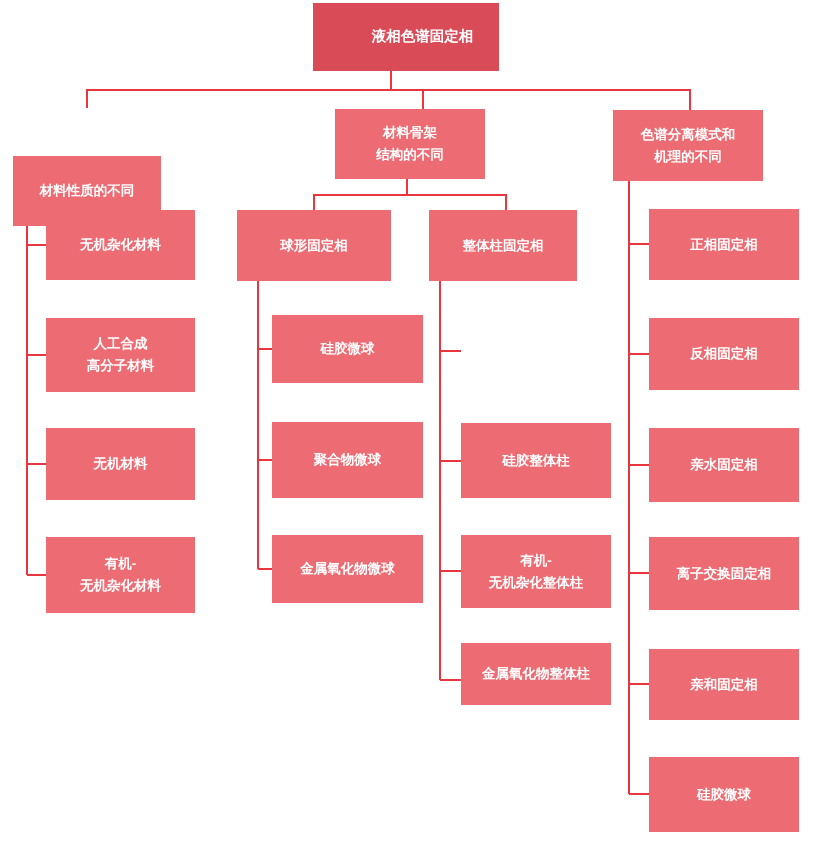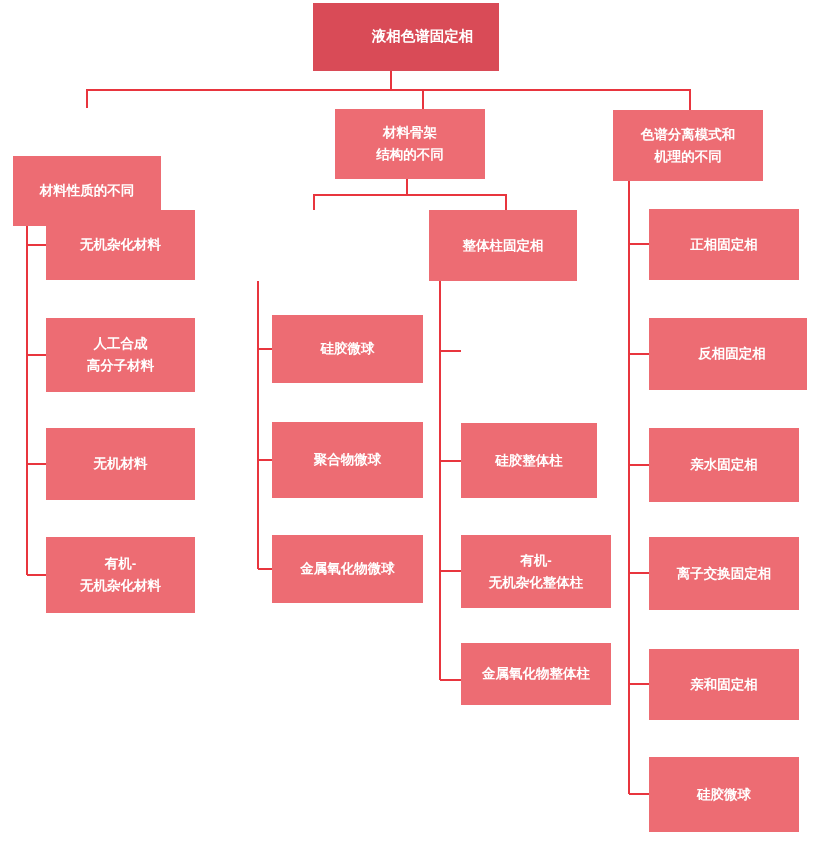--- a/index.html
+++ b/index.html
@@ -99,46 +99,49 @@
         <span class="node-label">人工合成
 高分子材料</span>
       </div>
       <div class="node" style="left: 46px; top: 428px; width: 149px; height: 72px;">
         <span class="node-label">无机材料</span>
       </div>
       <div class="node" style="left: 46px; top: 537px; width: 149px; height: 76px;">
         <span class="node-label">有机-
 无机杂化材料</span>
       </div>
+      <div class="node" style="left: 237px; top: 210px; width: 154px; height: 71px;">
+        <span class="node-label">球形固定相</span>
+      </div>
       <div class="node" style="left: 429px; top: 210px; width: 148px; height: 71px;">
         <span class="node-label">整体柱固定相</span>
       </div>
       <div class="node" style="left: 272px; top: 315px; width: 151px; height: 68px;">
         <span class="node-label">硅胶微球</span>
       </div>
       <div class="node" style="left: 272px; top: 422px; width: 151px; height: 76px;">
         <span class="node-label">聚合物微球</span>
       </div>
       <div class="node" style="left: 272px; top: 535px; width: 151px; height: 68px;">
         <span class="node-label">金属氧化物微球</span>
       </div>
-      <div class="node" style="left: 461px; top: 423px; width: 136px; height: 75px;">
+      <div class="node" style="left: 461px; top: 423px; width: 150px; height: 75px;">
         <span class="node-label">硅胶整体柱</span>
       </div>
       <div class="node" style="left: 461px; top: 535px; width: 150px; height: 73px;">
         <span class="node-label">有机-
 无机杂化整体柱</span>
       </div>
       <div class="node" style="left: 461px; top: 643px; width: 150px; height: 62px;">
         <span class="node-label">金属氧化物整体柱</span>
       </div>
       <div class="node" style="left: 649px; top: 209px; width: 150px; height: 71px;">
         <span class="node-label">正相固定相</span>
       </div>
-      <div class="node" style="left: 649px; top: 318px; width: 150px; height: 72px; padding-left: 8px;">
+      <div class="node" style="left: 649px; top: 318px; width: 150px; height: 72px;">
         <span class="node-label">反相固定相</span>
       </div>
       <div class="node" style="left: 649px; top: 428px; width: 150px; height: 74px;">
         <span class="node-label">亲水固定相</span>
       </div>
       <div class="node" style="left: 649px; top: 537px; width: 150px; height: 73px;">
         <span class="node-label">离子交换固定相</span>
       </div>
       <div class="node" style="left: 649px; top: 649px; width: 150px; height: 71px;">
         <span class="node-label">亲和固定相</span>

